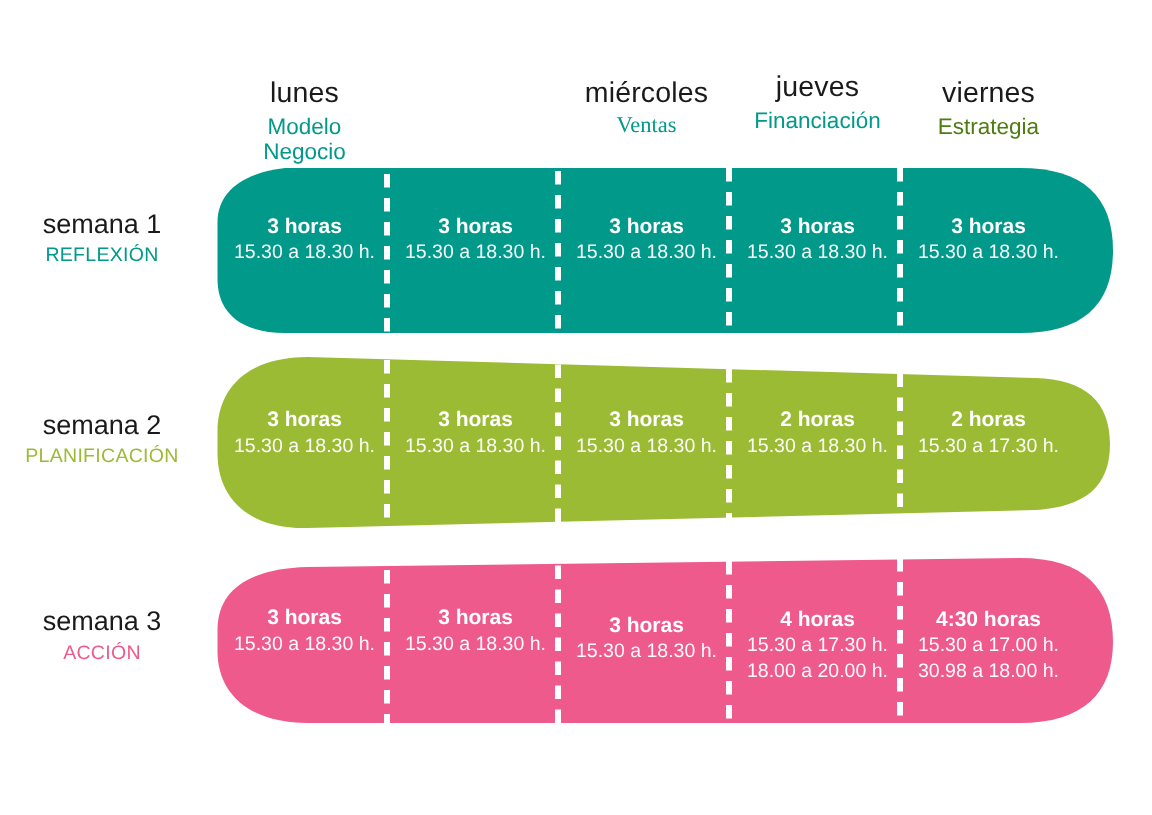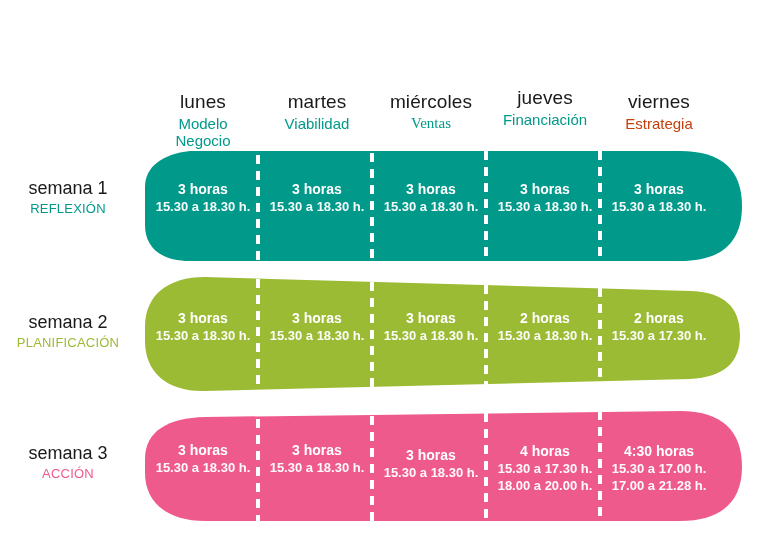--- a/index.html
+++ b/index.html
@@ -8,21 +8,20 @@
     width: 768px; height: 543px;
     background: #ffffff;
     font-family: "Liberation Sans", sans-serif;
     overflow: hidden;
   }
   #chart {
     position: relative;
     width: 768px;
     height: 457px;
     background: #ffffff;
-    margin-top: 39px;
   }
 
   
   .col-head {
     position: absolute;
     text-align: center;
     width: 120px;
   }
   .col-day {
     font-size: 19px;
@@ -79,64 +78,58 @@
     color: #ffffff;
   }
   .cell-hours {
     font-size: 14px;
     font-weight: bold;
     line-height: 18px;
     white-space: nowrap;
   }
   .cell-time {
     font-size: 13px;
-    font-weight: 700;
+    font-weight: 400;
     line-height: 17px;
     white-space: nowrap;
     opacity: .97;
   }
   .cell-time span { display: block; }
 </style>
 </head>
 <body>
 
 <div id="chart">
 
   <div class="col-head" style="left:143px; top:52px;">
     <div class="col-day">lunes</div>
     <div class="col-topic" style="color: rgb(0, 153, 138);">
       <span>Modelo</span>
       <span>Negocio</span>
     </div>
   </div>
 
-  <div class="col-head" style="left:257px; top:52px;">
-    <div class="col-day">martes</div>
-    <div class="col-topic" style="color: rgb(0, 153, 138);">
-      <span>Viabilidad</span>
-    </div>
-  </div>
 
   <div class="col-head" style="left:371px; top:52px;">
     <div class="col-day">miércoles</div>
     <div class="col-topic" style="color: rgb(0, 153, 138); font-family: Liberation Serif, serif;">
       <span>Ventas</span>
     </div>
   </div>
 
   <div class="col-head" style="left:485px; top:48px;">
     <div class="col-day">jueves</div>
     <div class="col-topic" style="color: rgb(0, 153, 138);">
       <span>Financiación</span>
     </div>
   </div>
 
   <div class="col-head" style="left:599px; top:52px;">
     <div class="col-day">viernes</div>
-    <div class="col-topic" style="color: #c2410c;">
+    <div class="col-topic" style="color: #4d7c0f;">
       <span>Estrategia</span>
     </div>
   </div>
 
   <div class="row-label" style="top:139px;text-align:center;">
     <div class="row-week">semana 1</div>
     <div class="row-phase" style="color:#00998a;">REFLEXIÓN</div>
   </div>
 
   <div class="row-label" style="top:273px;">
@@ -277,17 +270,17 @@
     <div class="cell-hours">4 horas</div>
     <div class="cell-time">
       <span>15.30 a 17.30 h.</span>
       <span>18.00 a 20.00 h.</span>
     </div>
   </div>
   <div class="cell" style="left:600px; top:403px;">
     <div class="cell-hours">4:30 horas</div>
     <div class="cell-time">
       <span>15.30 a 17.00 h.</span>
-      <span>17.00 a 21.28 h.</span>
+      <span>30.98 a 18.00 h.</span>
     </div>
   </div>
 
 </div>
 
 </body></html>

